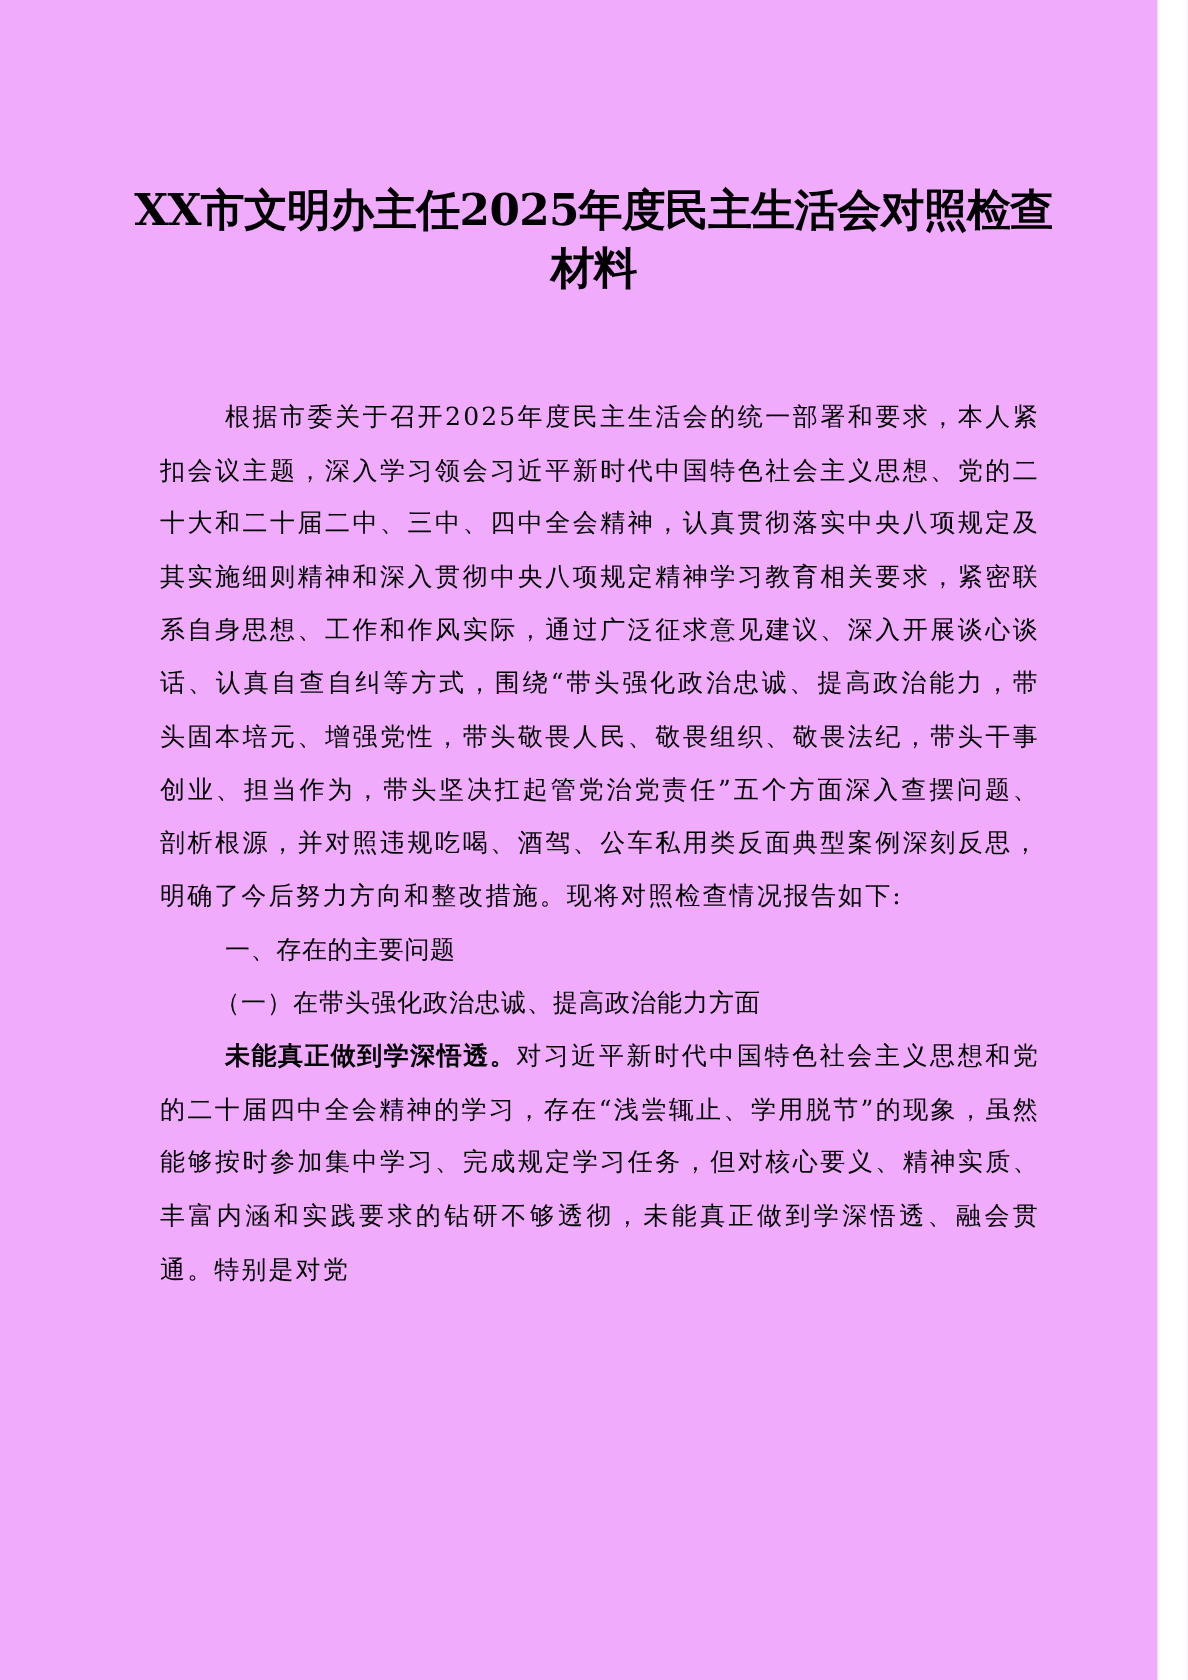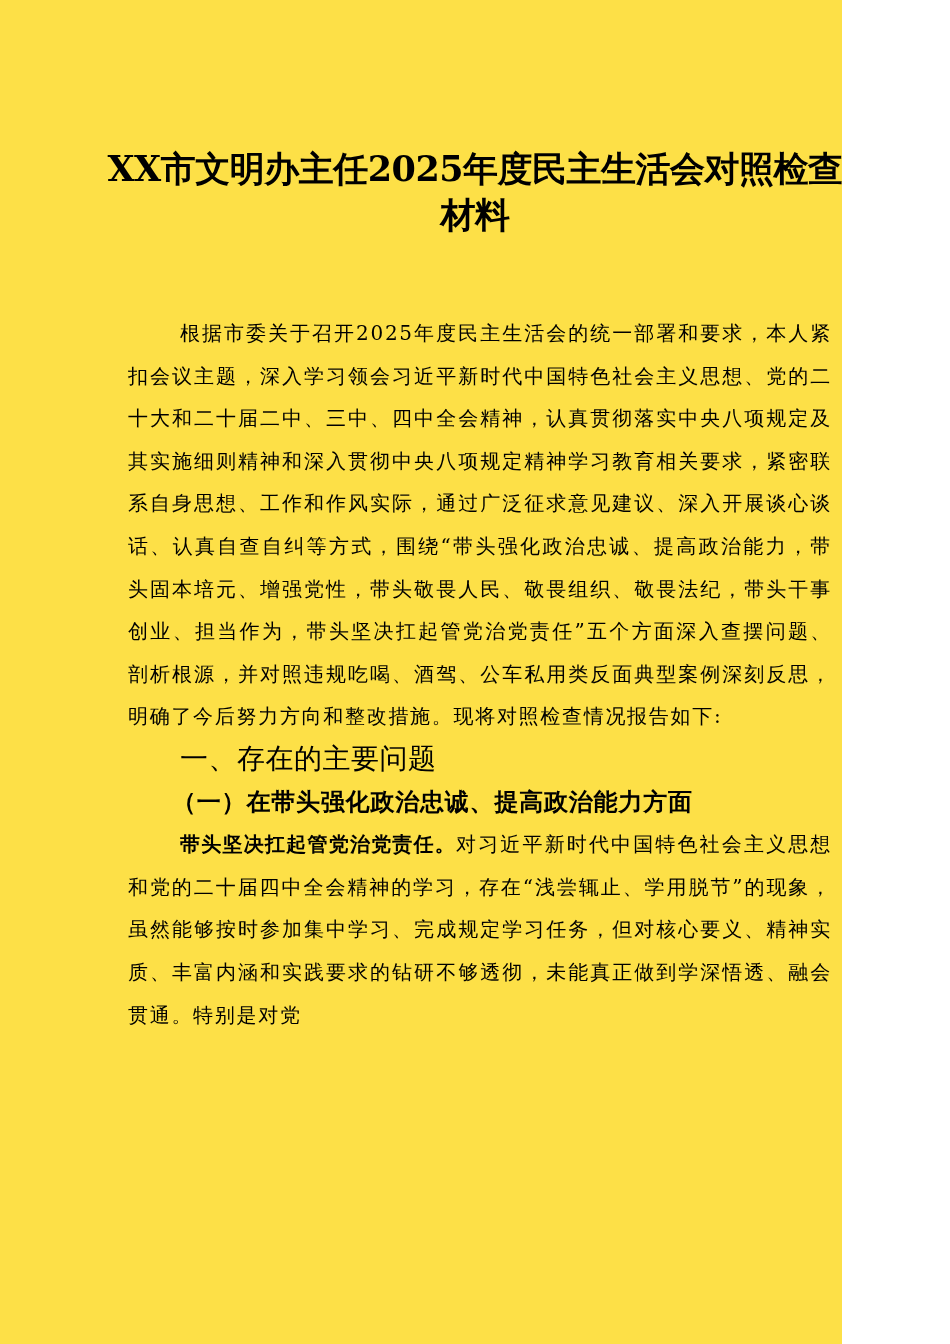--- a/index.html
+++ b/index.html
@@ -12,23 +12,23 @@
       height: 1344px;
       overflow: hidden;
       position: relative;
       color: #000000;
       font-family: "DejaVu Serif", "Liberation Serif", serif;
     }
     .page {
       position: absolute;
       left: 0;
       top: 0;
-      width: 842px;
+      width: 926px;
       height: 1344px;
-      background: #fde047;
+      background: #f0abfc;
     }
     .title {
       position: absolute;
       left: 100px;
       top: 146px;
       width: 750px;
       text-align: center;
       font-family: "DejaVu Serif", "Liberation Serif", serif;
       font-weight: bold;
       font-size: 35px;
@@ -47,34 +47,34 @@
       font-size: 20px;
       line-height: 42.6px;
       letter-spacing: 1.7px;
       text-align: justify;
       text-indent: 52px;
       font-family: "DejaVu Serif", "Liberation Serif", serif;
       word-break: break-all;
     }
     .h1 {
       margin: 0;
-      font-size: 28px;
+      font-size: 20px;
       line-height: 42.6px;
       text-indent: 52px;
       font-family: "DejaVu Sans", "Liberation Sans", sans-serif;
       font-weight: normal;
       letter-spacing: 0.5px;
     }
     .h2 {
       margin: 0;
-      font-size: 24px;
+      font-size: 20px;
       line-height: 42.6px;
       text-indent: 44px;
       font-family: "DejaVu Serif", "Liberation Serif", serif;
-      font-weight: bold;
+      font-weight: normal;
       letter-spacing: 0.8px;
     }
     .lead {
       font-weight: bold;
       font-family: "DejaVu Serif", "Liberation Serif", serif;
       letter-spacing: 0.8px;
     }
   </style>
 </head>
 <body>
@@ -84,16 +84,16 @@
   <h1 class="title">XX市文明办主任2025年度民主生活会对照检查材料</h1>
 
   <div class="body">
 
     <p class="para">根据市委关于召开2025年度民主生活会的统一部署和要求，本人紧扣会议主题，深入学习领会习近平新时代中国特色社会主义思想、党的二十大和二十届二中、三中、四中全会精神，认真贯彻落实中央八项规定及其实施细则精神和深入贯彻中央八项规定精神学习教育相关要求，紧密联系自身思想、工作和作风实际，通过广泛征求意见建议、深入开展谈心谈话、认真自查自纠等方式，围绕“带头强化政治忠诚、提高政治能力，带头固本培元、增强党性，带头敬畏人民、敬畏组织、敬畏法纪，带头干事创业、担当作为，带头坚决扛起管党治党责任”五个方面深入查摆问题、剖析根源，并对照违规吃喝、酒驾、公车私用类反面典型案例深刻反思，明确了今后努力方向和整改措施。现将对照检查情况报告如下:</p>
 
     <h2 class="h1">一、存在的主要问题</h2>
 
     <h3 class="h2">（一）在带头强化政治忠诚、提高政治能力方面</h3>
 
-    <p class="para"><span class="lead">带头坚决扛起管党治党责任。</span><span>对习近平新时代中国特色社会主义思想和党的二十届四中全会精神的学习，存在“浅尝辄止、学用脱节”的现象，虽然能够按时参加集中学习、完成规定学习任务，但对核心要义、精神实质、丰富内涵和实践要求的钻研不够透彻，未能真正做到学深悟透、融会贯通。特别是对党</span></p>
+    <p class="para"><span class="lead">未能真正做到学深悟透。</span><span>对习近平新时代中国特色社会主义思想和党的二十届四中全会精神的学习，存在“浅尝辄止、学用脱节”的现象，虽然能够按时参加集中学习、完成规定学习任务，但对核心要义、精神实质、丰富内涵和实践要求的钻研不够透彻，未能真正做到学深悟透、融会贯通。特别是对党</span></p>
 
   </div>
 </div>
 
 </body></html>

